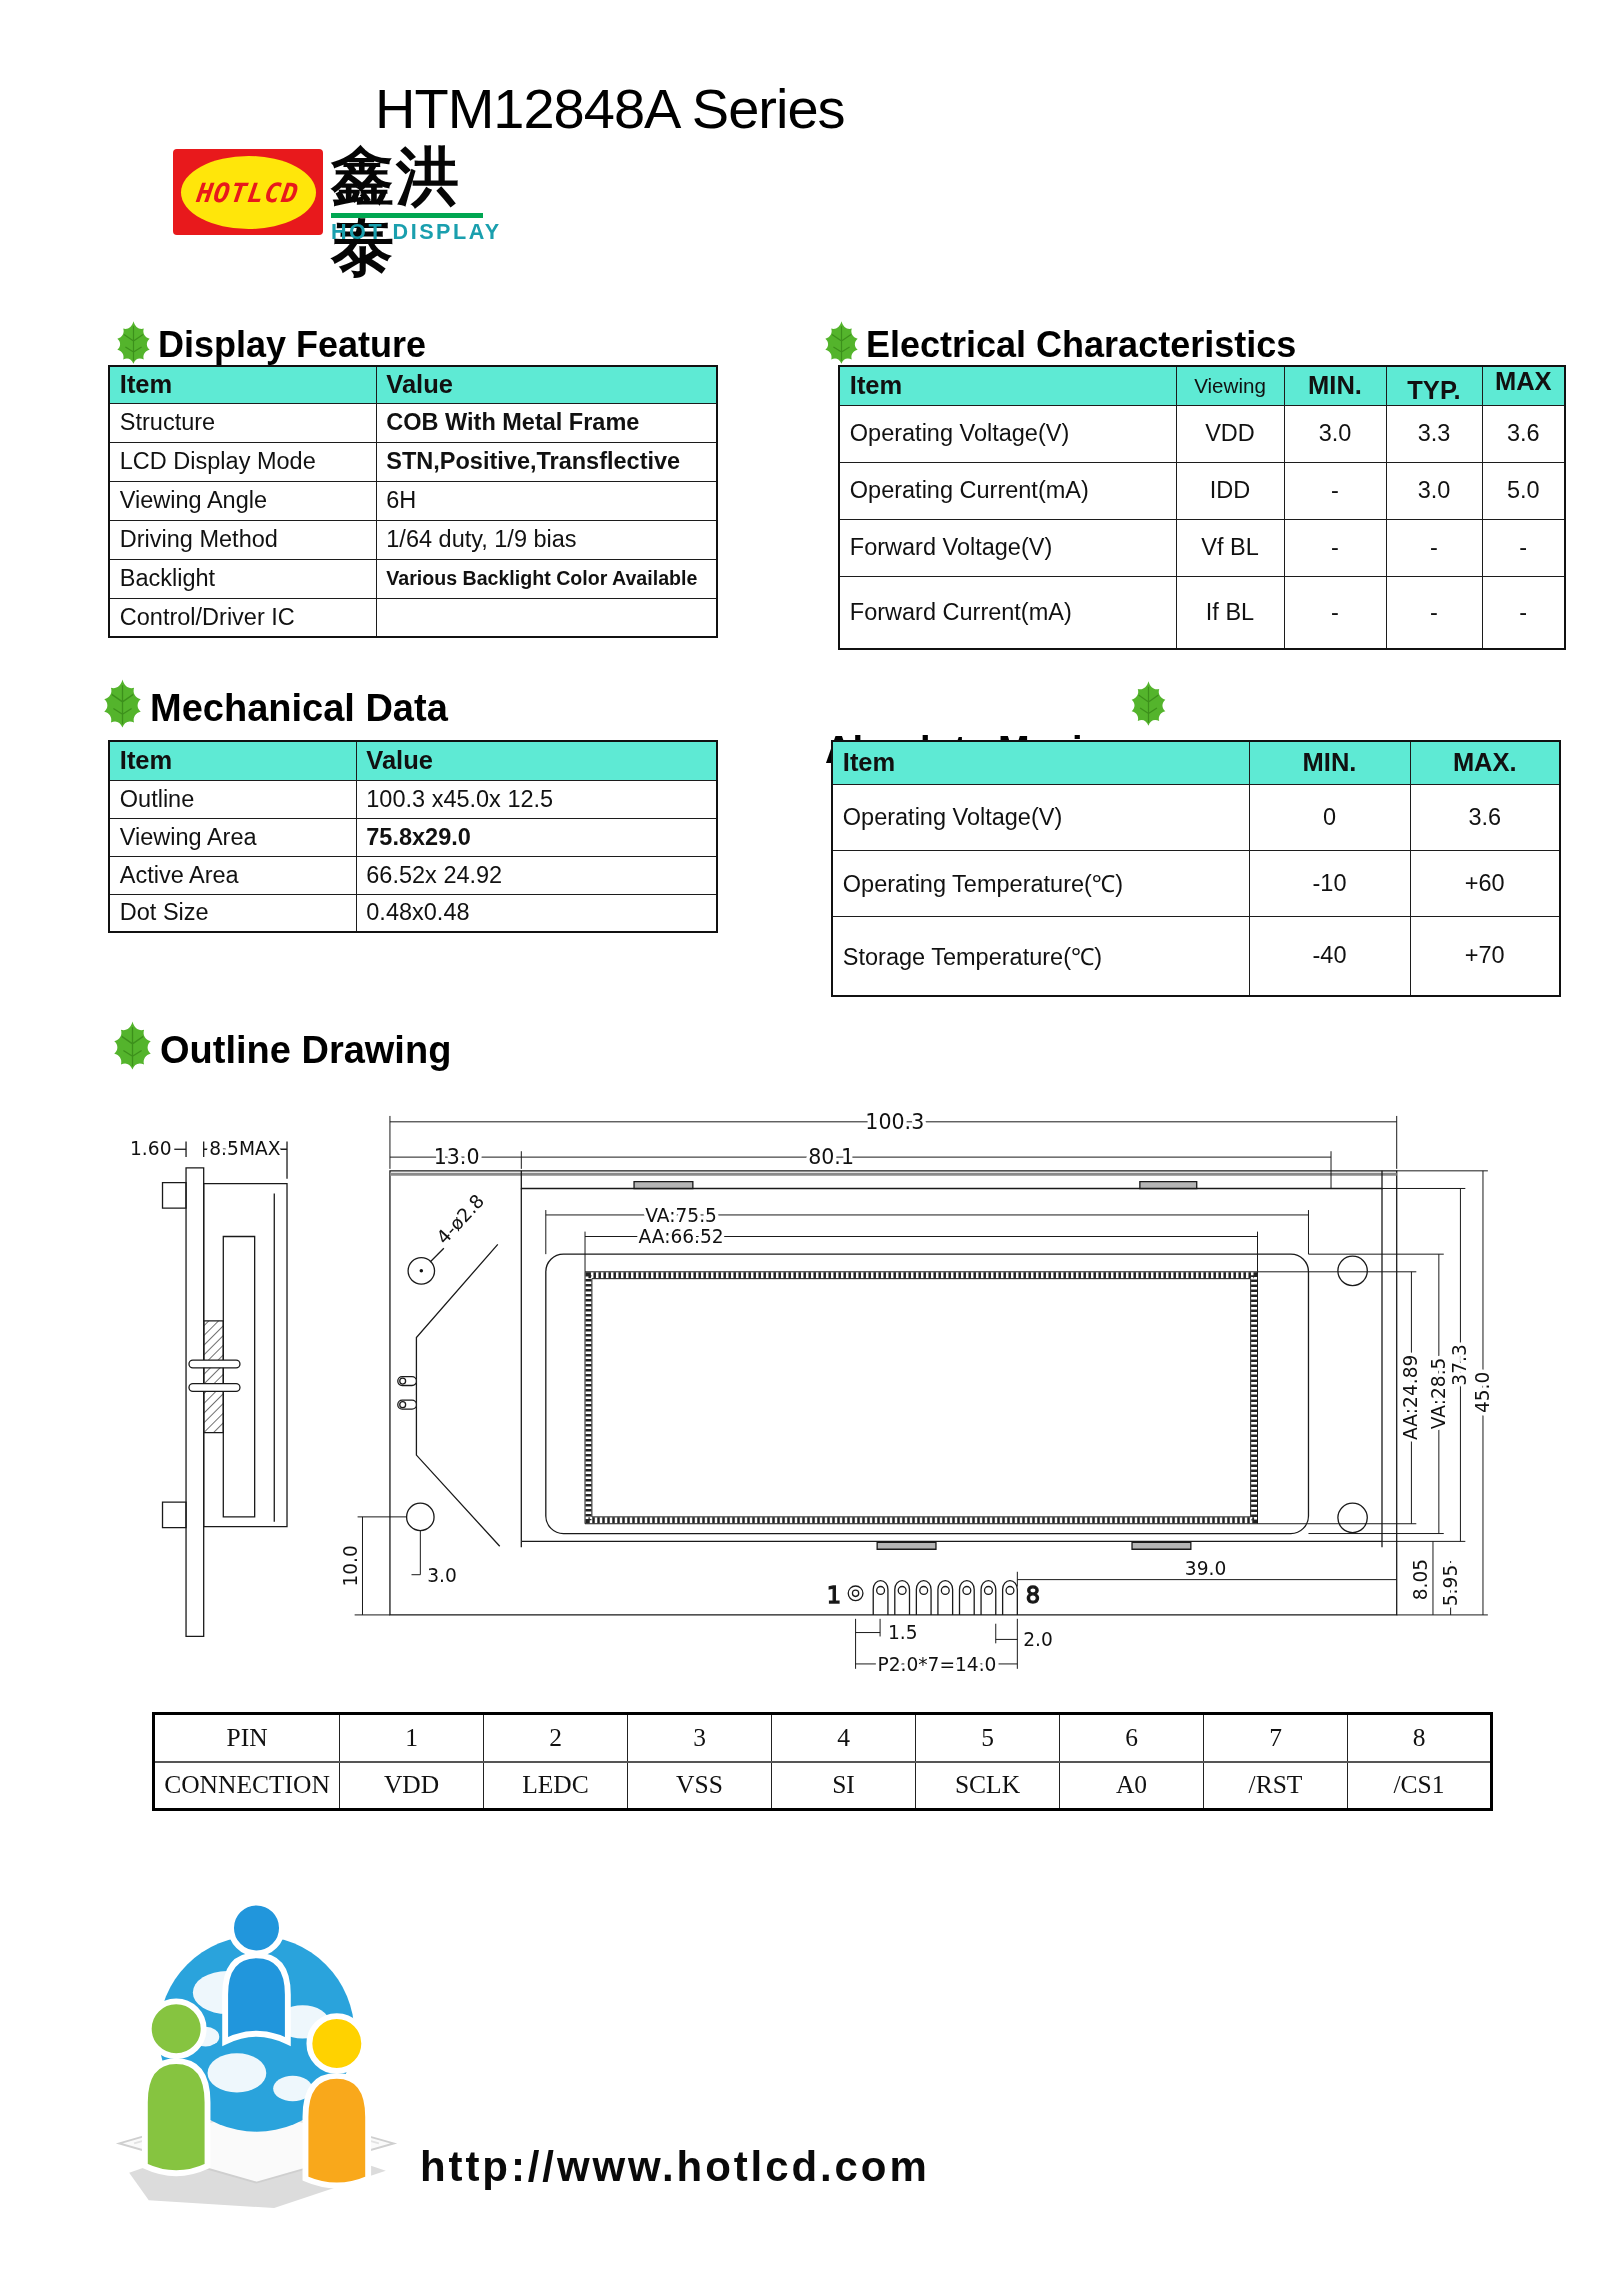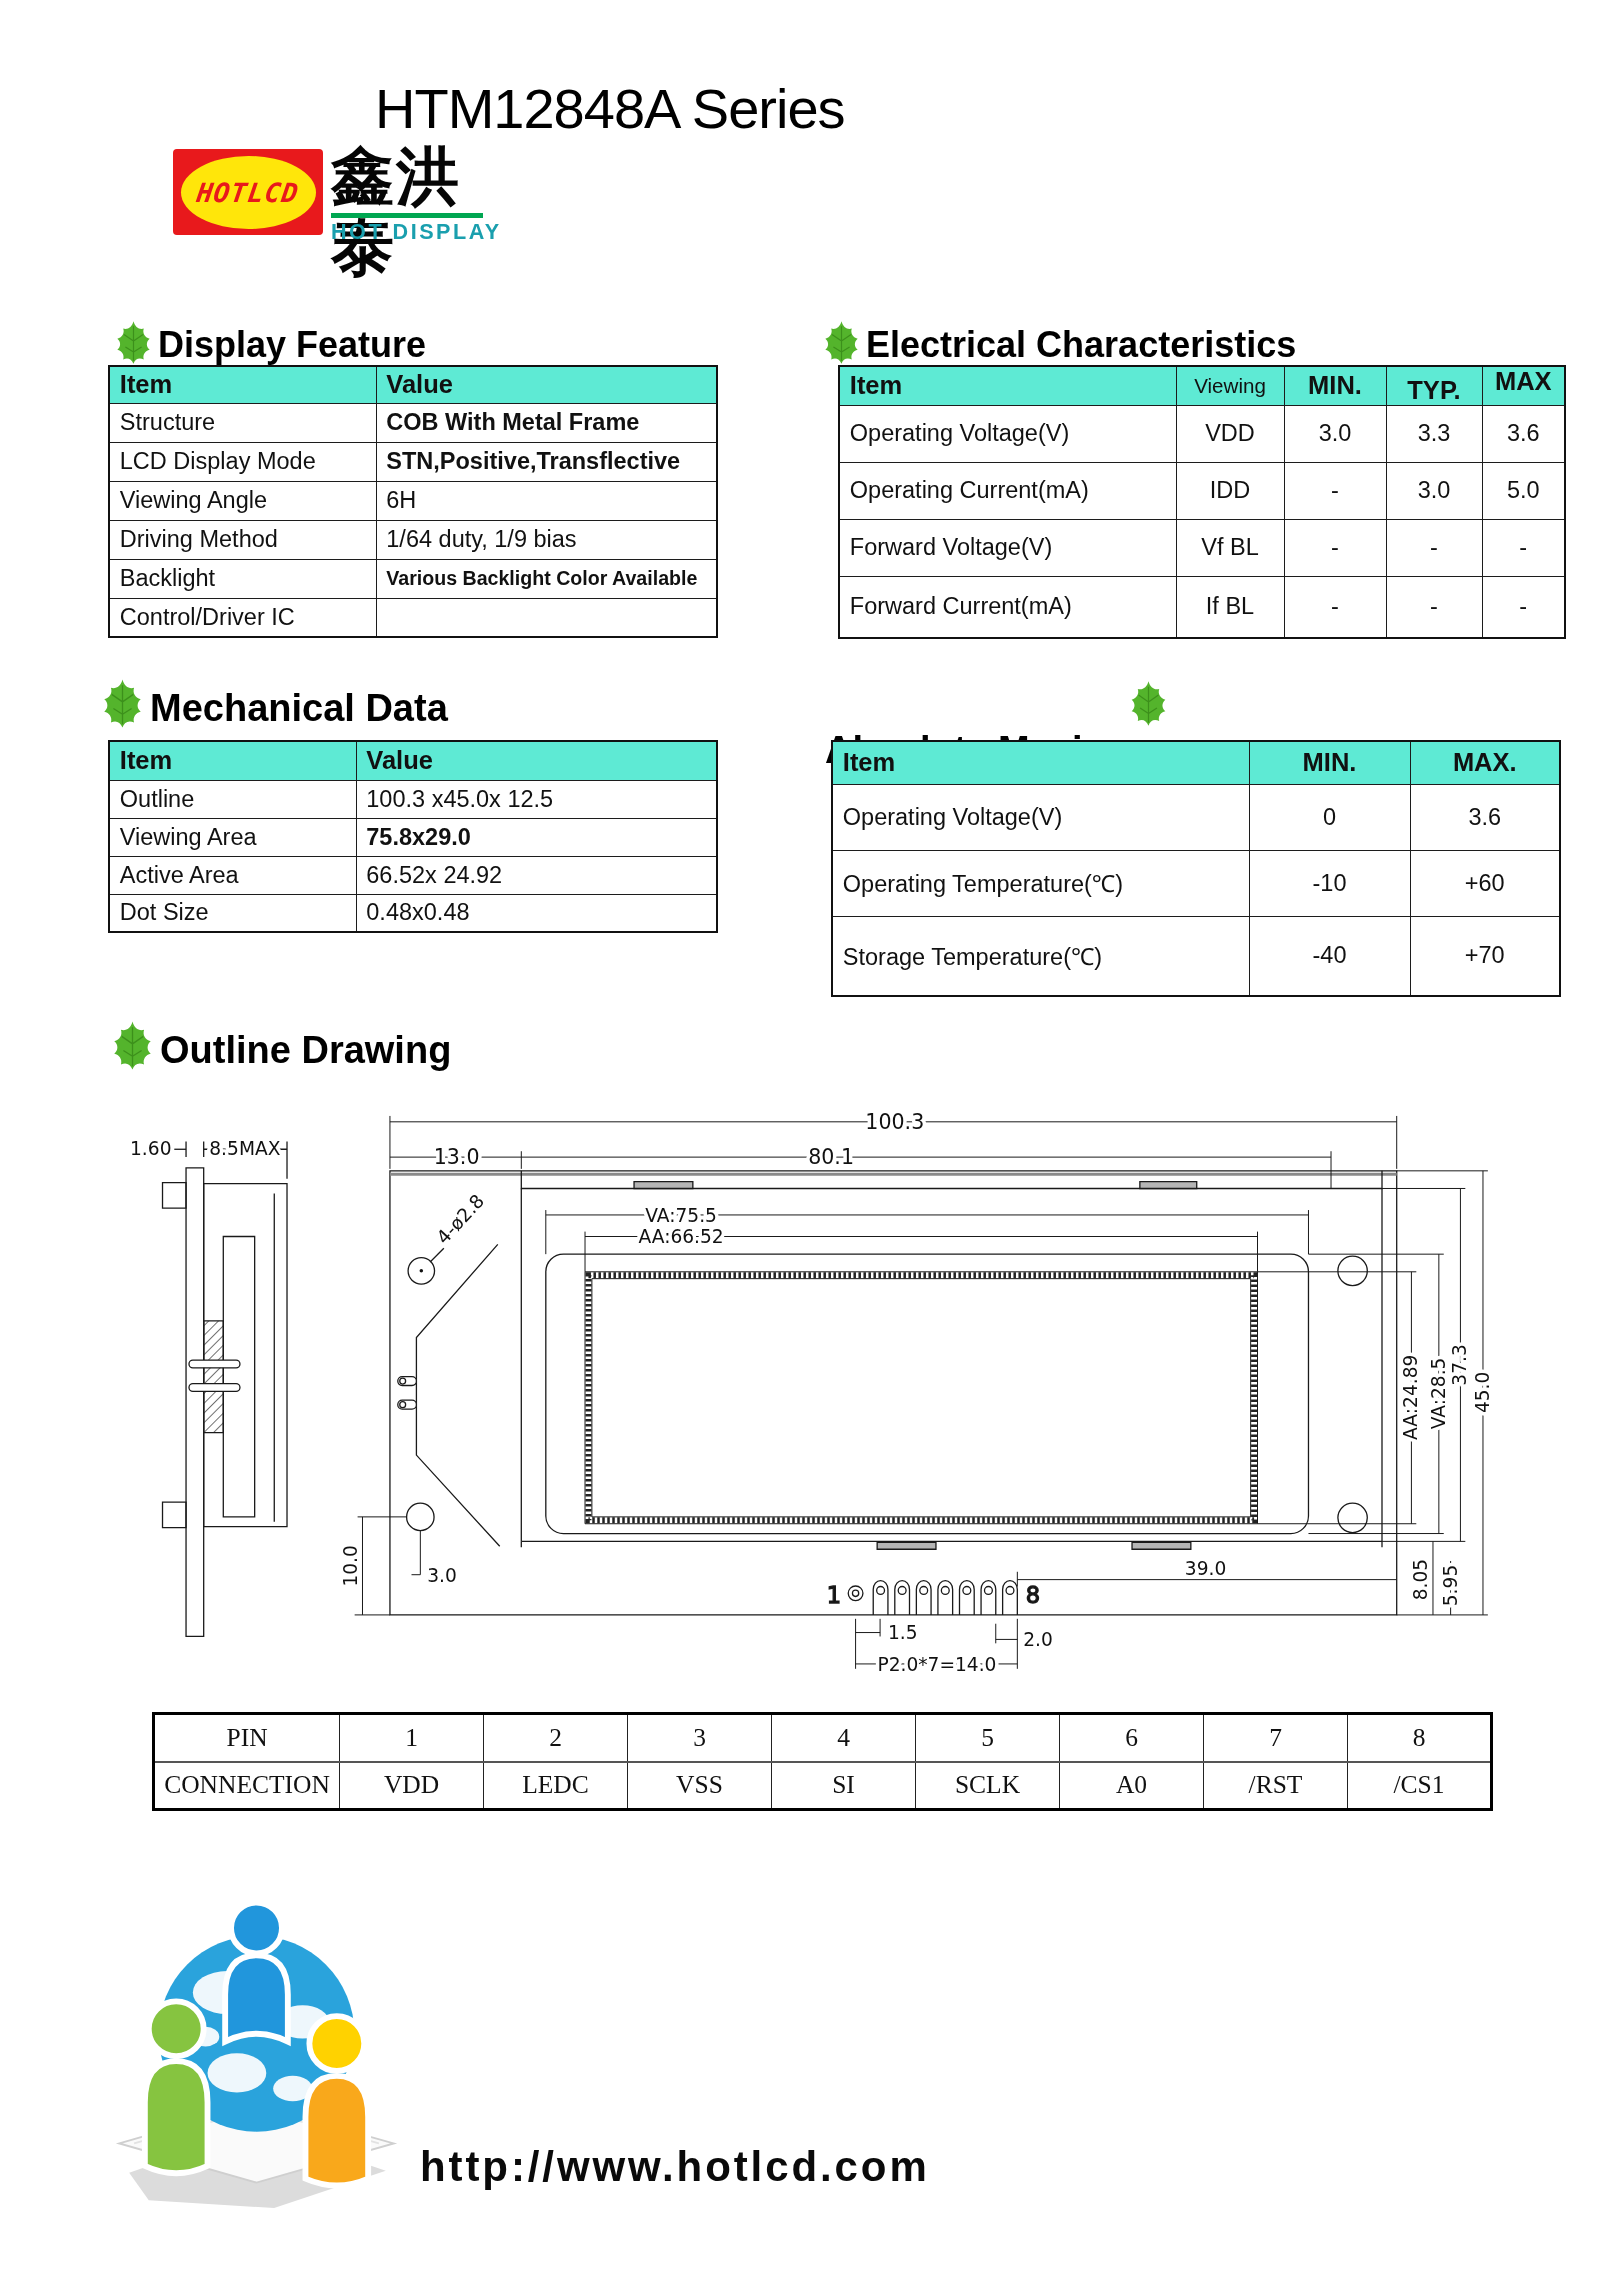--- a/index.html
+++ b/index.html
@@ -171,21 +171,21 @@
           <td class="ctr">3.0</td>
           <td class="ctr">5.0</td>
         </tr>
     <tr style="height:57px">
           <td>Forward Voltage(V)</td>
           <td class="ctr">Vf BL</td>
           <td class="ctr">-</td>
           <td class="ctr">-</td>
           <td class="ctr">-</td>
         </tr>
-    <tr style="height:62px">
+    <tr style="height:73px">
           <td>Forward Current(mA)</td>
           <td class="ctr">If BL</td>
           <td class="ctr">-</td>
           <td class="ctr">-</td>
           <td class="ctr">-</td>
         </tr>
   </tbody>
     </table>
 
   <table class="tbl" id="tbl-md" style="left:108px;top:740px;width:608px;">

